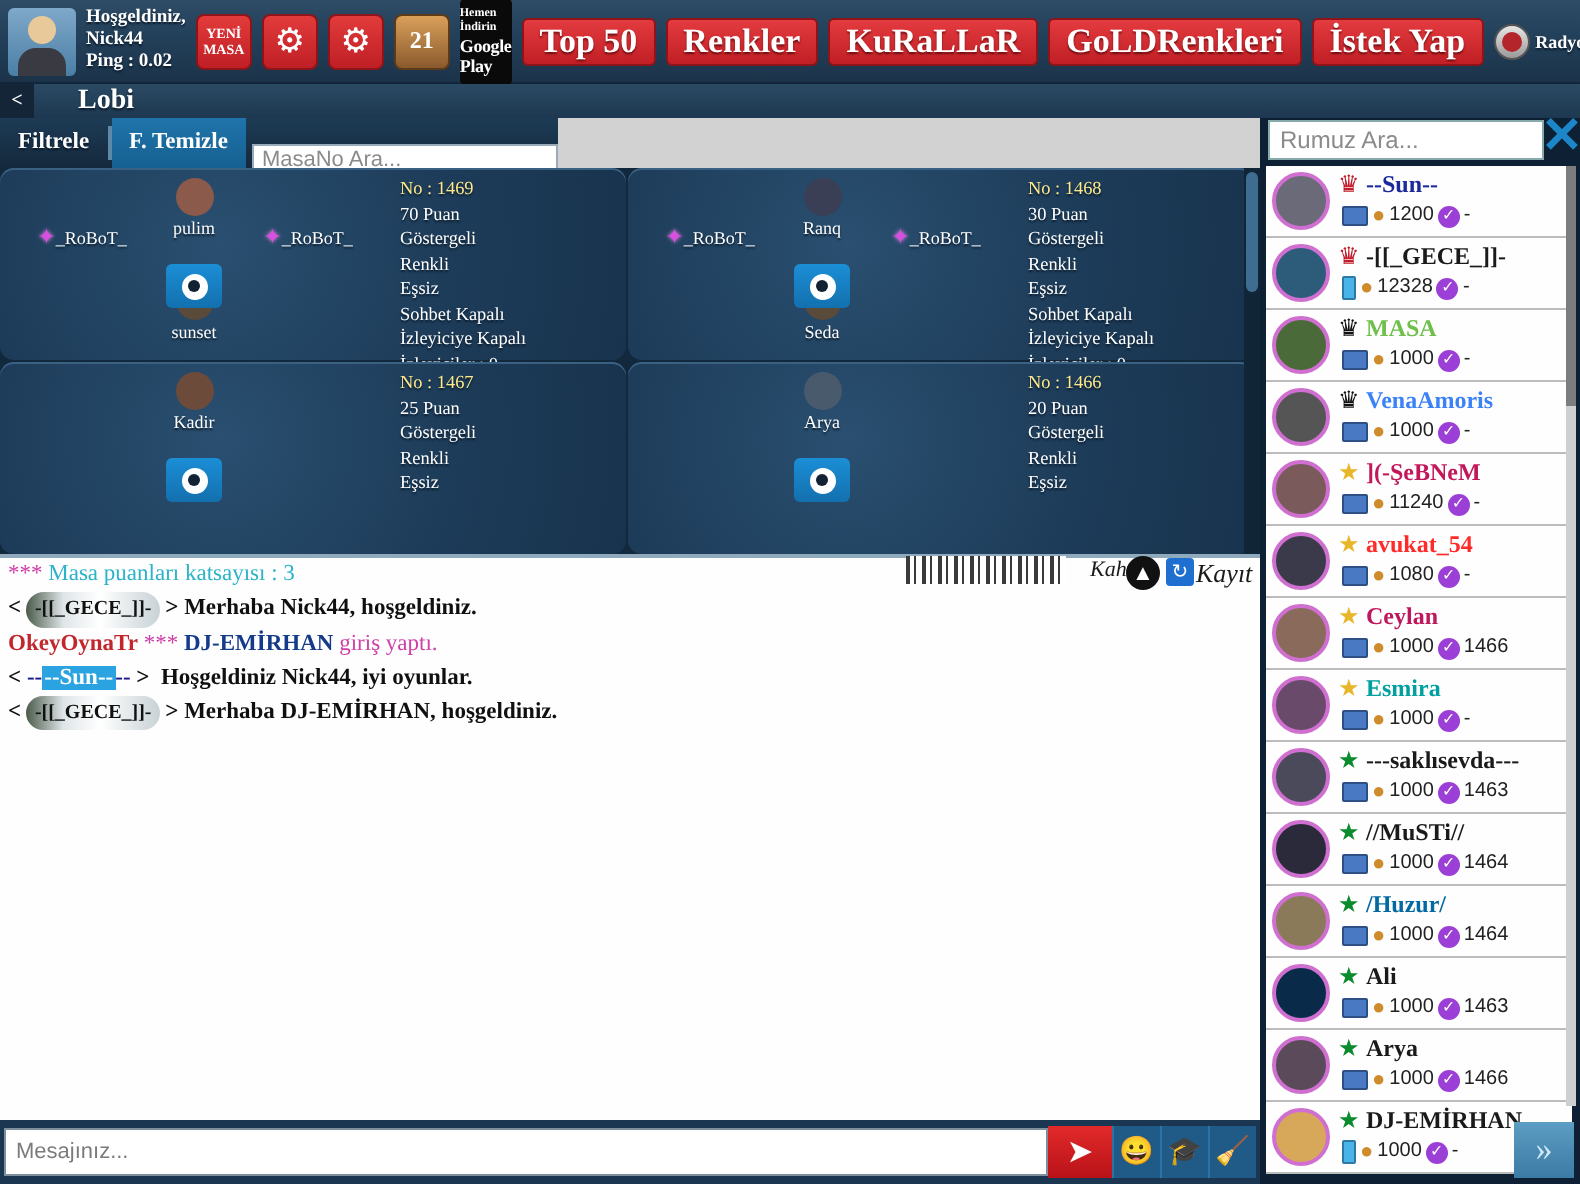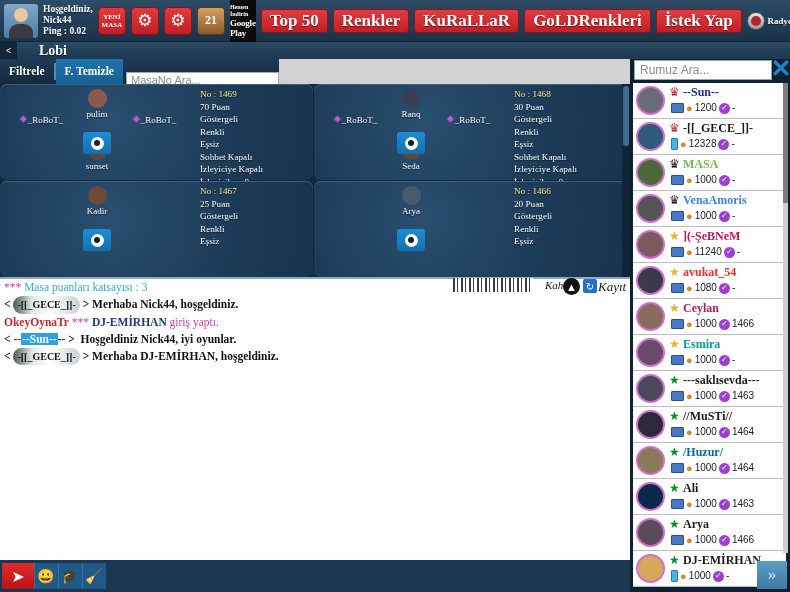--- a/index.html
+++ b/index.html
@@ -426,20 +426,21 @@
 
 </div>
 
 <div class="barcode"></div>
 <div class="kahve">Kahve</div>
 <div class="blkdot">▲</div>
 <div class="bluesq">↻</div>
 <div class="kahve2">Kayıt</div>
 
 <div class="msgbar">
+  <div class="msg-input">Mesajınız...</div>
   <div class="send">
       <span>➤</span>
     </div>
   <div class="tool">
       <span>😀</span>
     </div>
   <div class="tool">
       <span>🎓</span>
     </div>
   <div class="tool">

